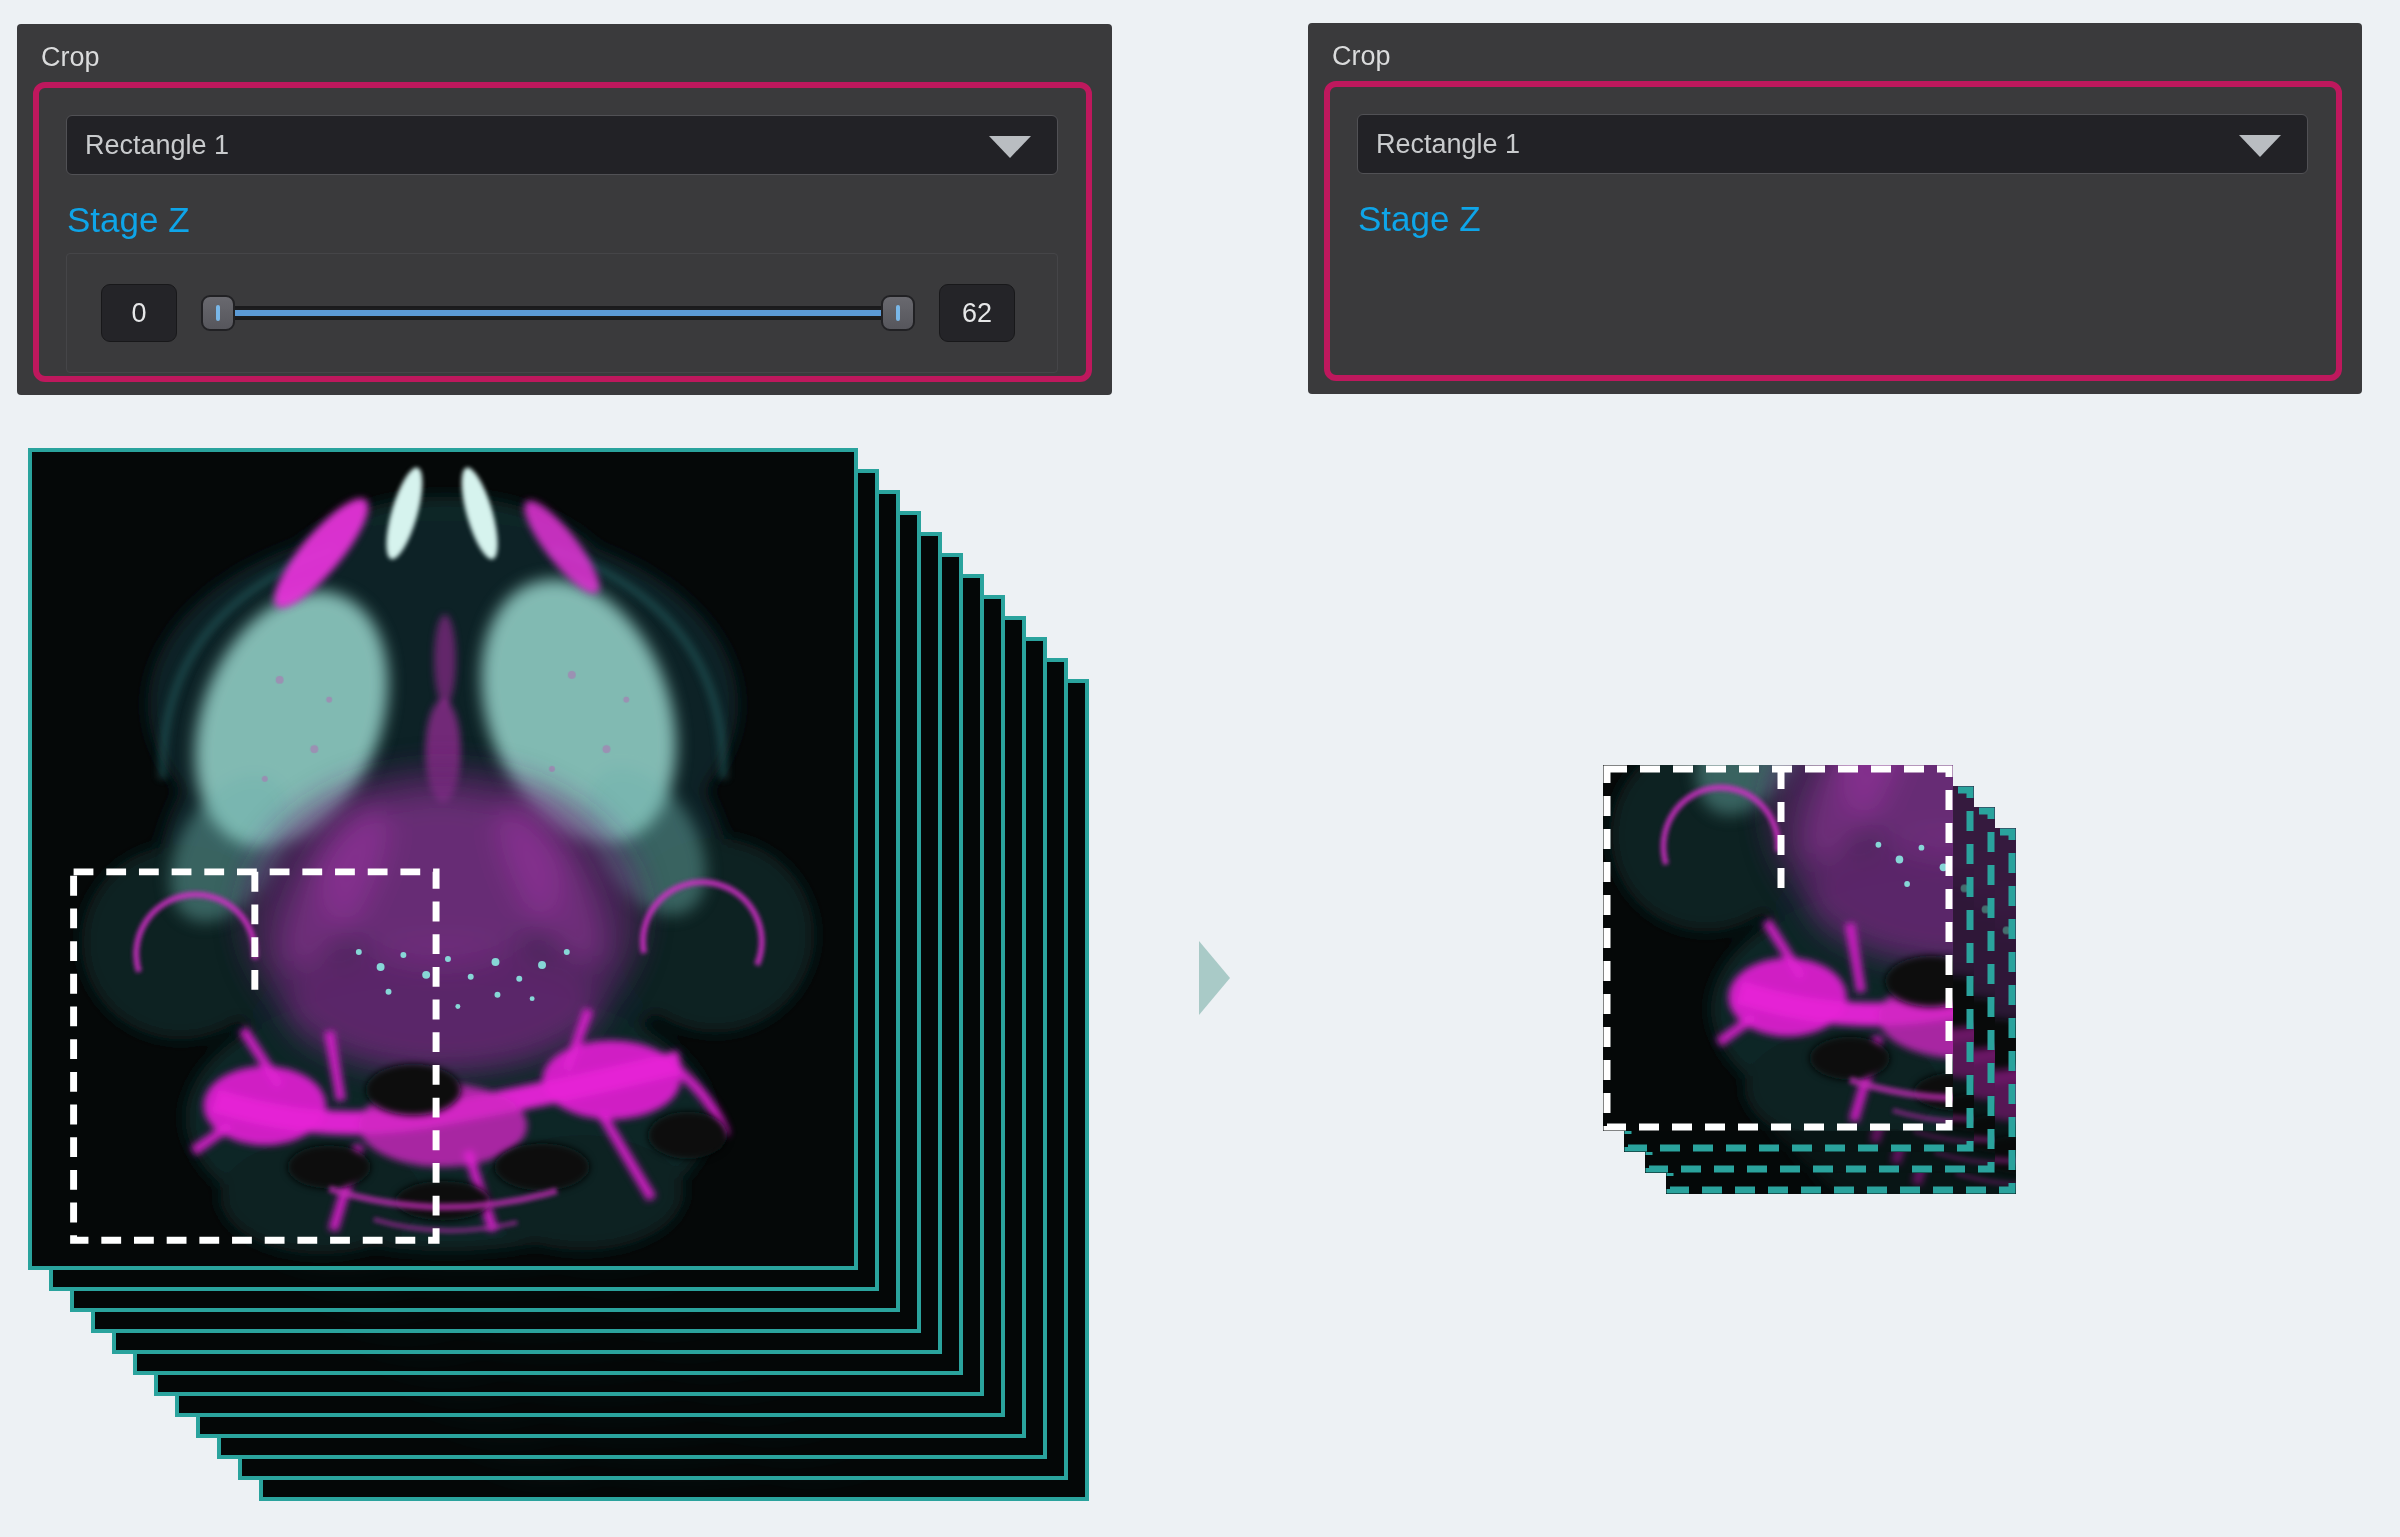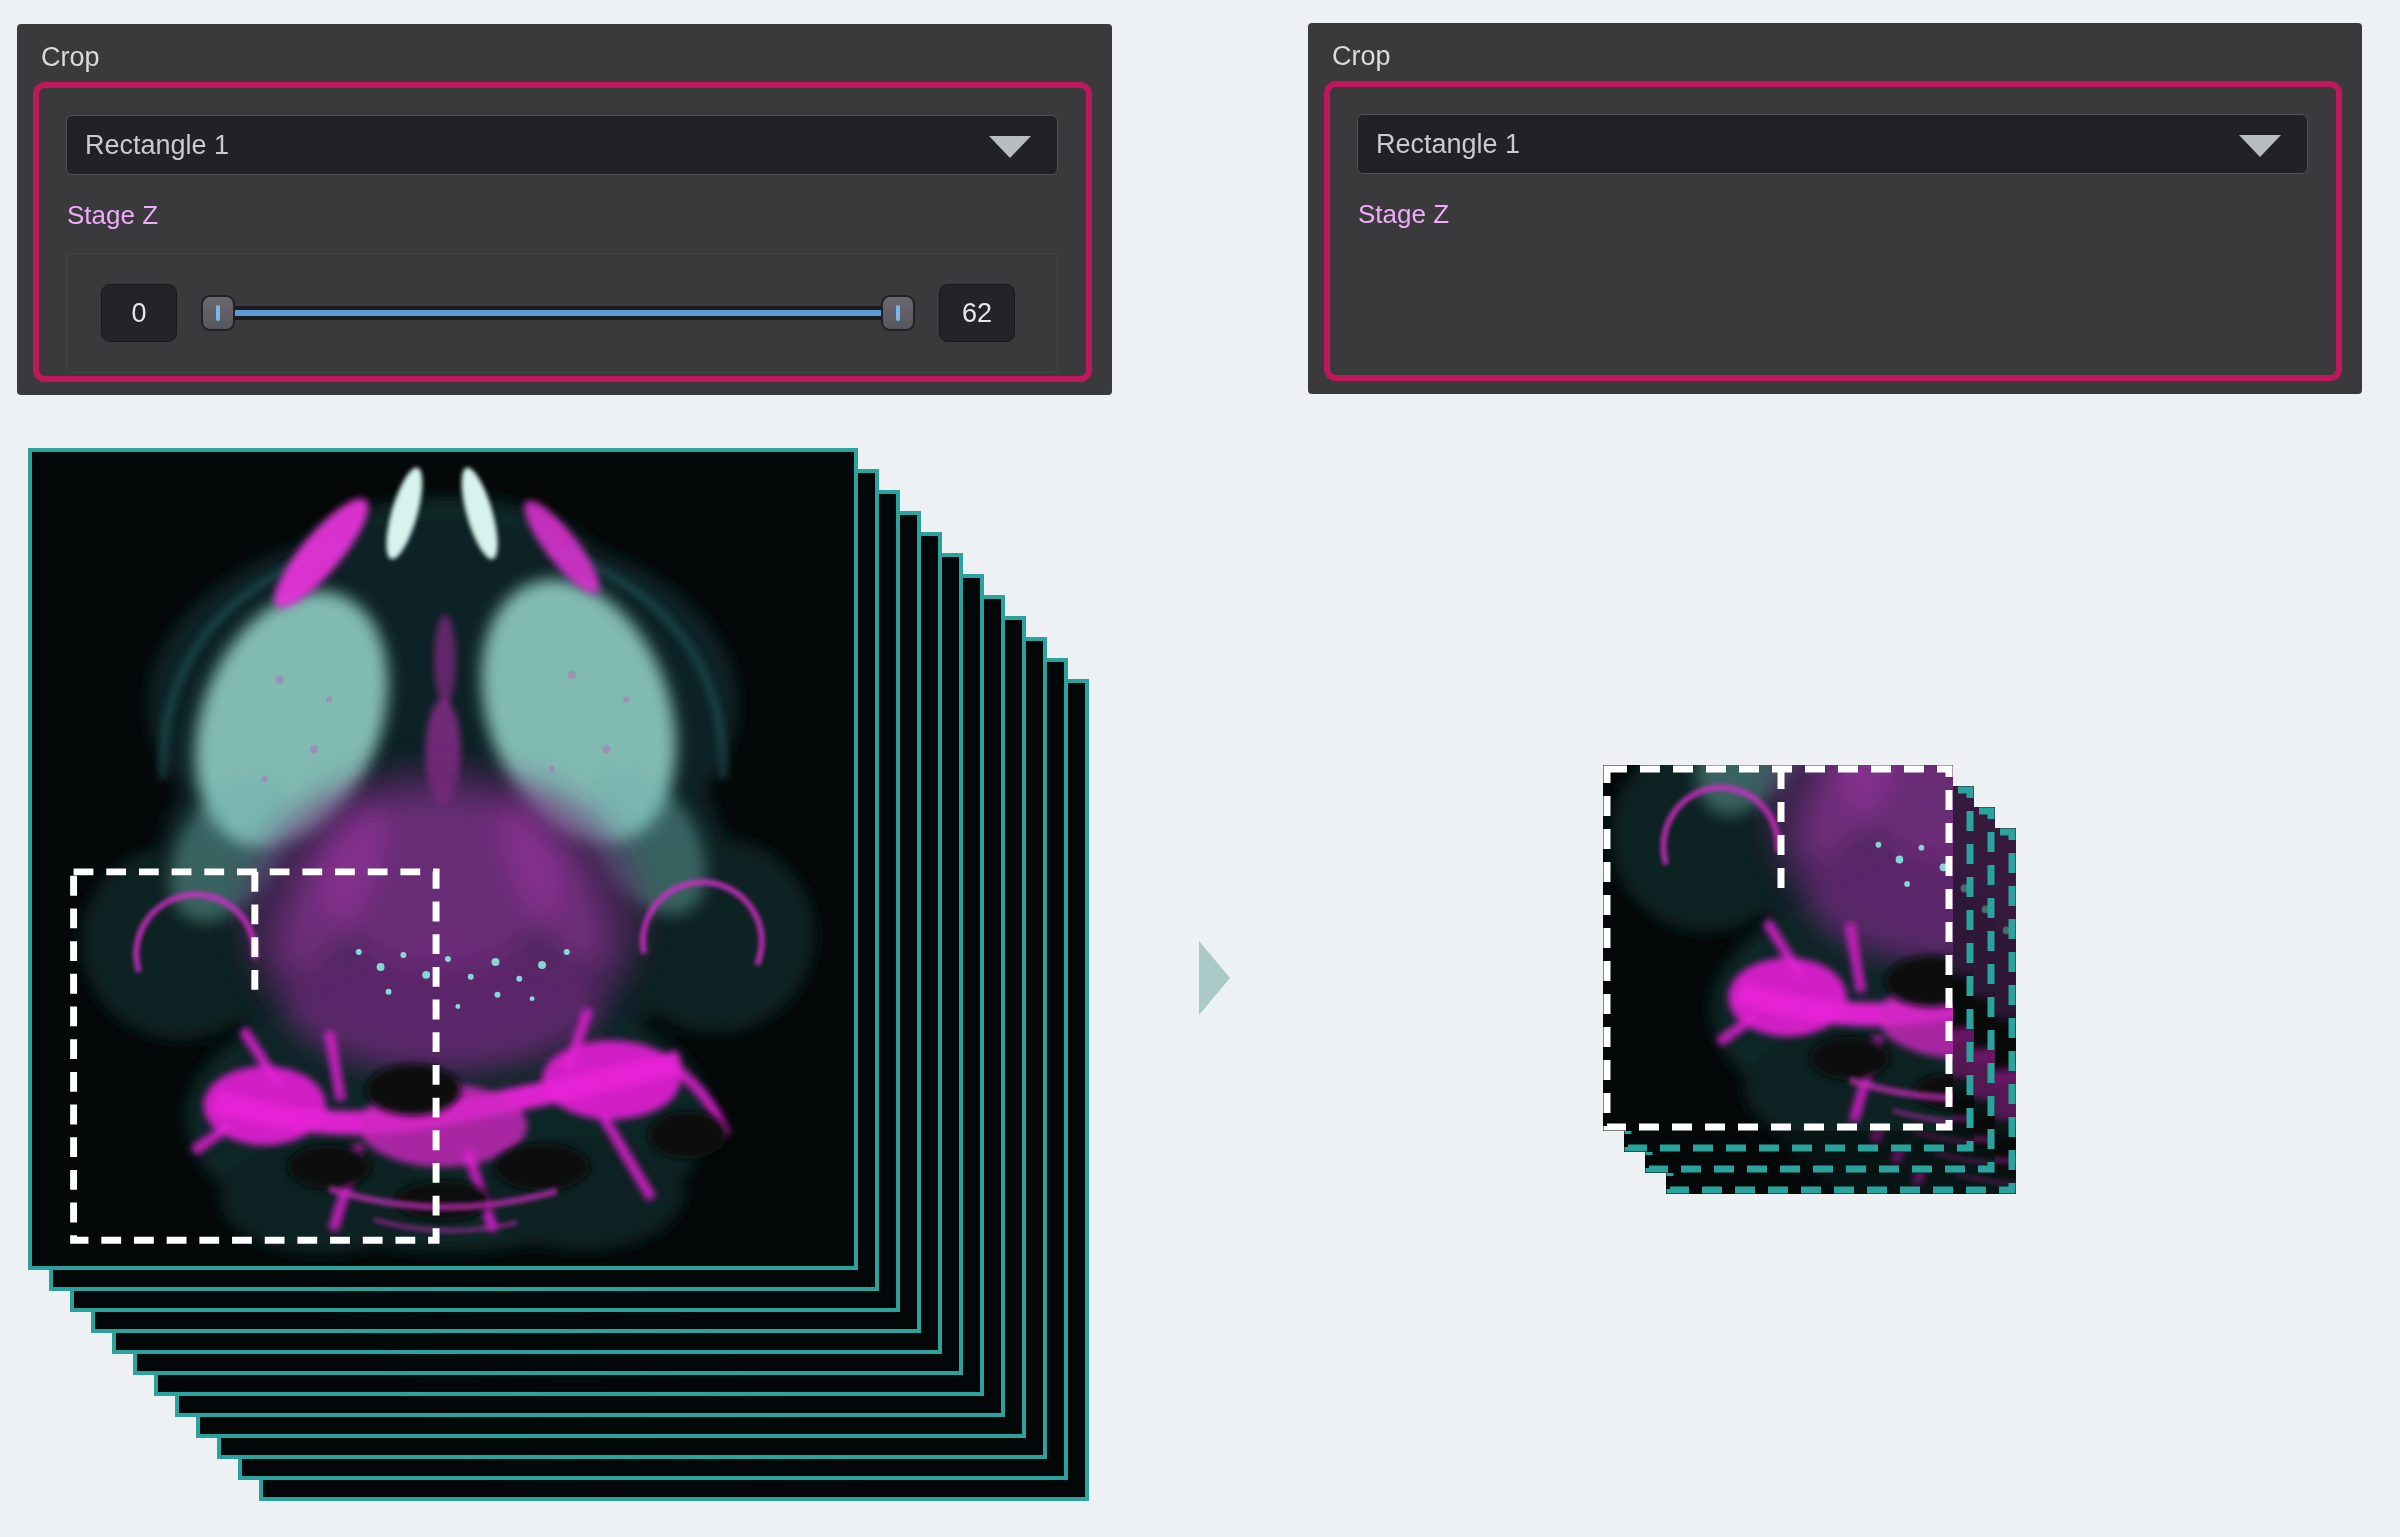--- a/index.html
+++ b/index.html
@@ -11,21 +11,21 @@
   .panel-title{position:absolute;left:24px;top:18px;font-size:27px;color:#dadbdc;}
   .groupbox{position:absolute;left:16px;right:20px;top:58px;bottom:13px;
             border:6px solid #be185d;border-radius:12px;}
   .dropdown{position:absolute;left:27px;right:28px;top:27px;height:58px;
             background:#222226;border:1px solid #515155;border-radius:6px;
             display:flex;align-items:center;cursor:pointer;}
   .dropdown .dd-text{margin-left:18px;font-size:27px;color:#c9cbcd;}
   .dd-arrow{position:absolute;right:26px;top:50%;margin-top:-9px;width:0;height:0;
             border-left:21px solid transparent;border-right:21px solid transparent;
             border-top:22px solid #b9bdc1;}
-  .stage-label{position:absolute;left:28px;top:112px;font-size:26px;color:#f0abfc;}
+  .stage-label{position:absolute;left:28px;top:112px;font-size:35px;color:#0ea5e9;}
   .sliderbox{position:absolute;left:27px;right:28px;top:165px;height:120px;
              border:1px solid #454548;border-radius:4px;
              display:flex;align-items:center;padding:0 42px 0 34px;box-sizing:border-box;}
   .valbox{width:74px;height:56px;flex:0 0 auto;background:#242428;border:1px solid #18181a;
           border-radius:9px;display:flex;align-items:center;justify-content:center;
           font-size:27px;color:#e6e7e8;}
   .slider{position:relative;flex:1 1 auto;height:40px;margin:0 24px;}
   .track{position:absolute;left:0;right:0;top:50%;height:14px;margin-top:-7px;
          background:#232326;border:2px solid #1a1a1c;border-radius:7px;box-sizing:border-box;}
   .track-inner{position:absolute;left:2px;right:2px;top:2px;bottom:2px;background:#313134;border-radius:4px;}

